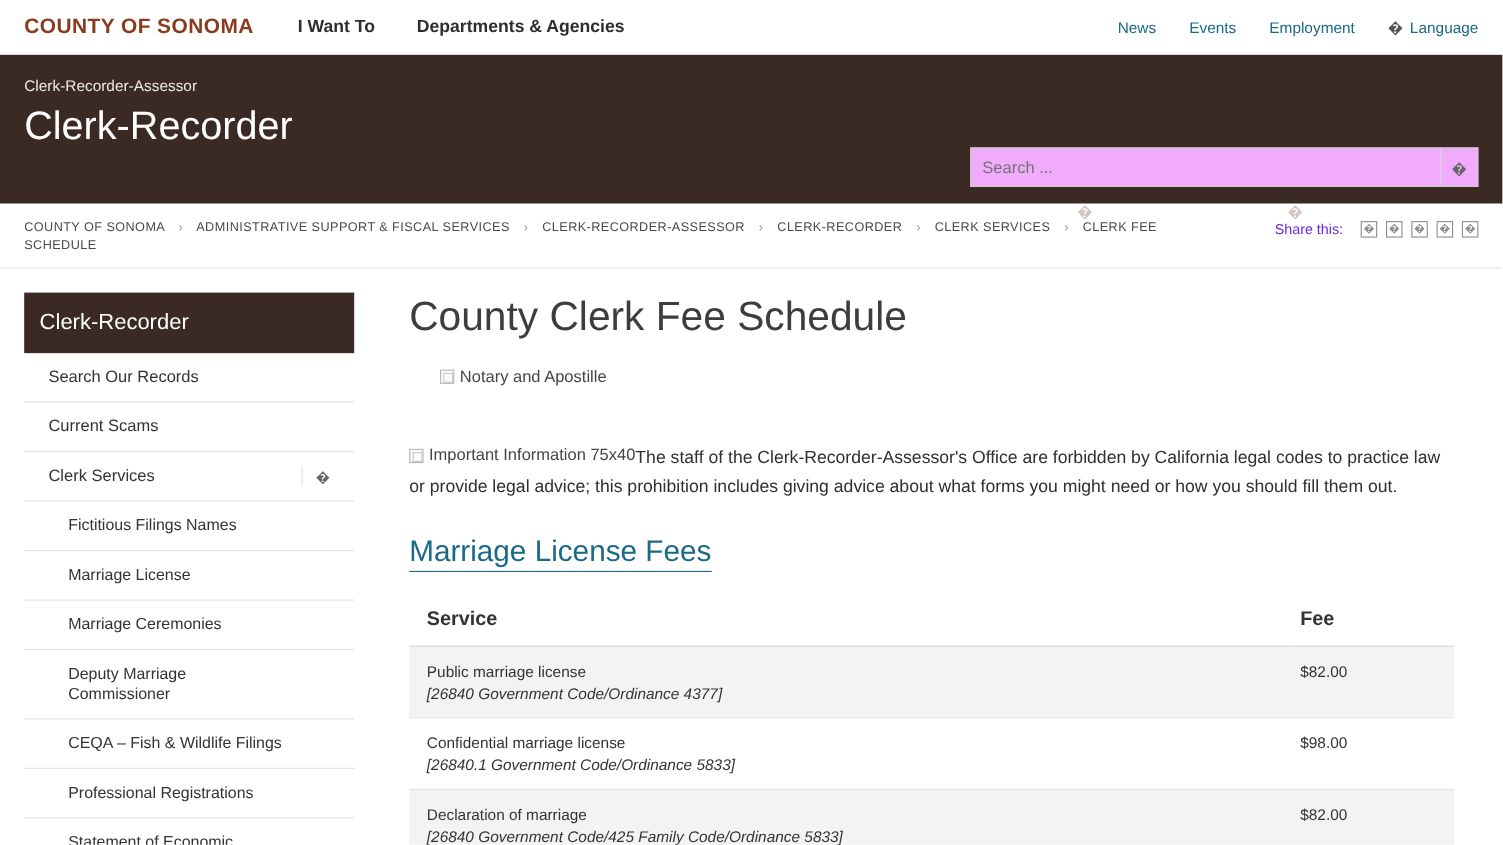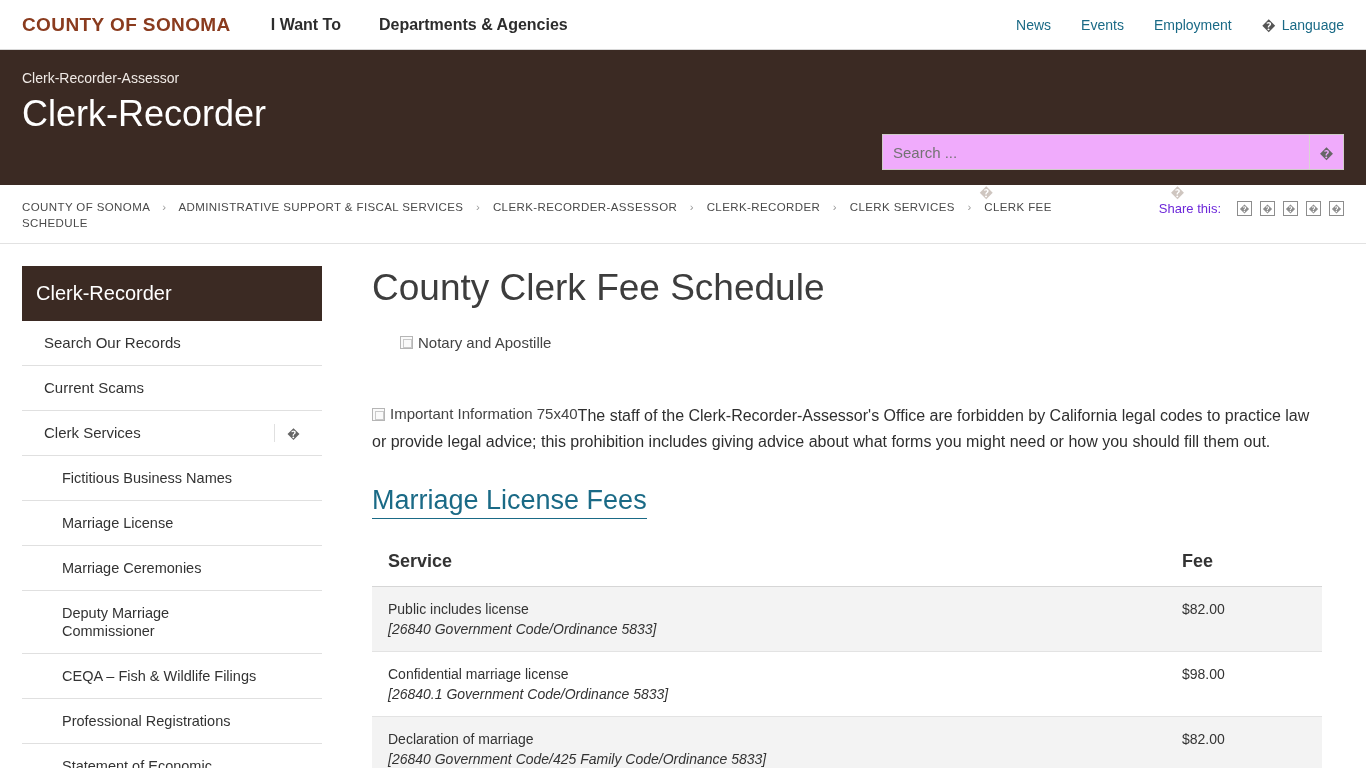--- a/index.html
+++ b/index.html
@@ -336,21 +336,21 @@
         <span class="lbl">Search Our Records</span>
       </li>
       <li class="side-item">
         <span class="lbl">Current Scams</span>
       </li>
       <li class="side-item">
         <span class="lbl">Clerk Services</span>
         <span class="expander">�</span>
       </li>
       <li class="side-item sub">
-        <span class="lbl">Fictitious Business Names</span>
+        <span class="lbl">Fictitious Filings Names</span>
       </li>
       <li class="side-item sub">
         <span class="lbl">Marriage License</span>
       </li>
       <li class="side-item sub">
         <span class="lbl">Marriage Ceremonies</span>
       </li>
       <li class="side-item sub">
         <span class="lbl" style="max-width:170px;display:inline-block;">Deputy Marriage Commissioner</span>
       </li>
@@ -386,22 +386,22 @@
     <table class="fees">
       <thead>
         <tr>
           <th>Service</th>
           <th class="fee-col">Fee</th>
         </tr>
       </thead>
       <tbody>
         <tr class="alt">
           <td>
-            <span>Public includes license</span>
-            <span class="code">[26840 Government Code/Ordinance 5833]</span>
+            <span>Public marriage license</span>
+            <span class="code">[26840 Government Code/Ordinance 4377]</span>
           </td>
           <td class="fee-col">$82.00</td>
         </tr>
         <tr>
           <td>
             <span>Confidential marriage license</span>
             <span class="code">[26840.1 Government Code/Ordinance 5833]</span>
           </td>
           <td class="fee-col">$98.00</td>
         </tr>

